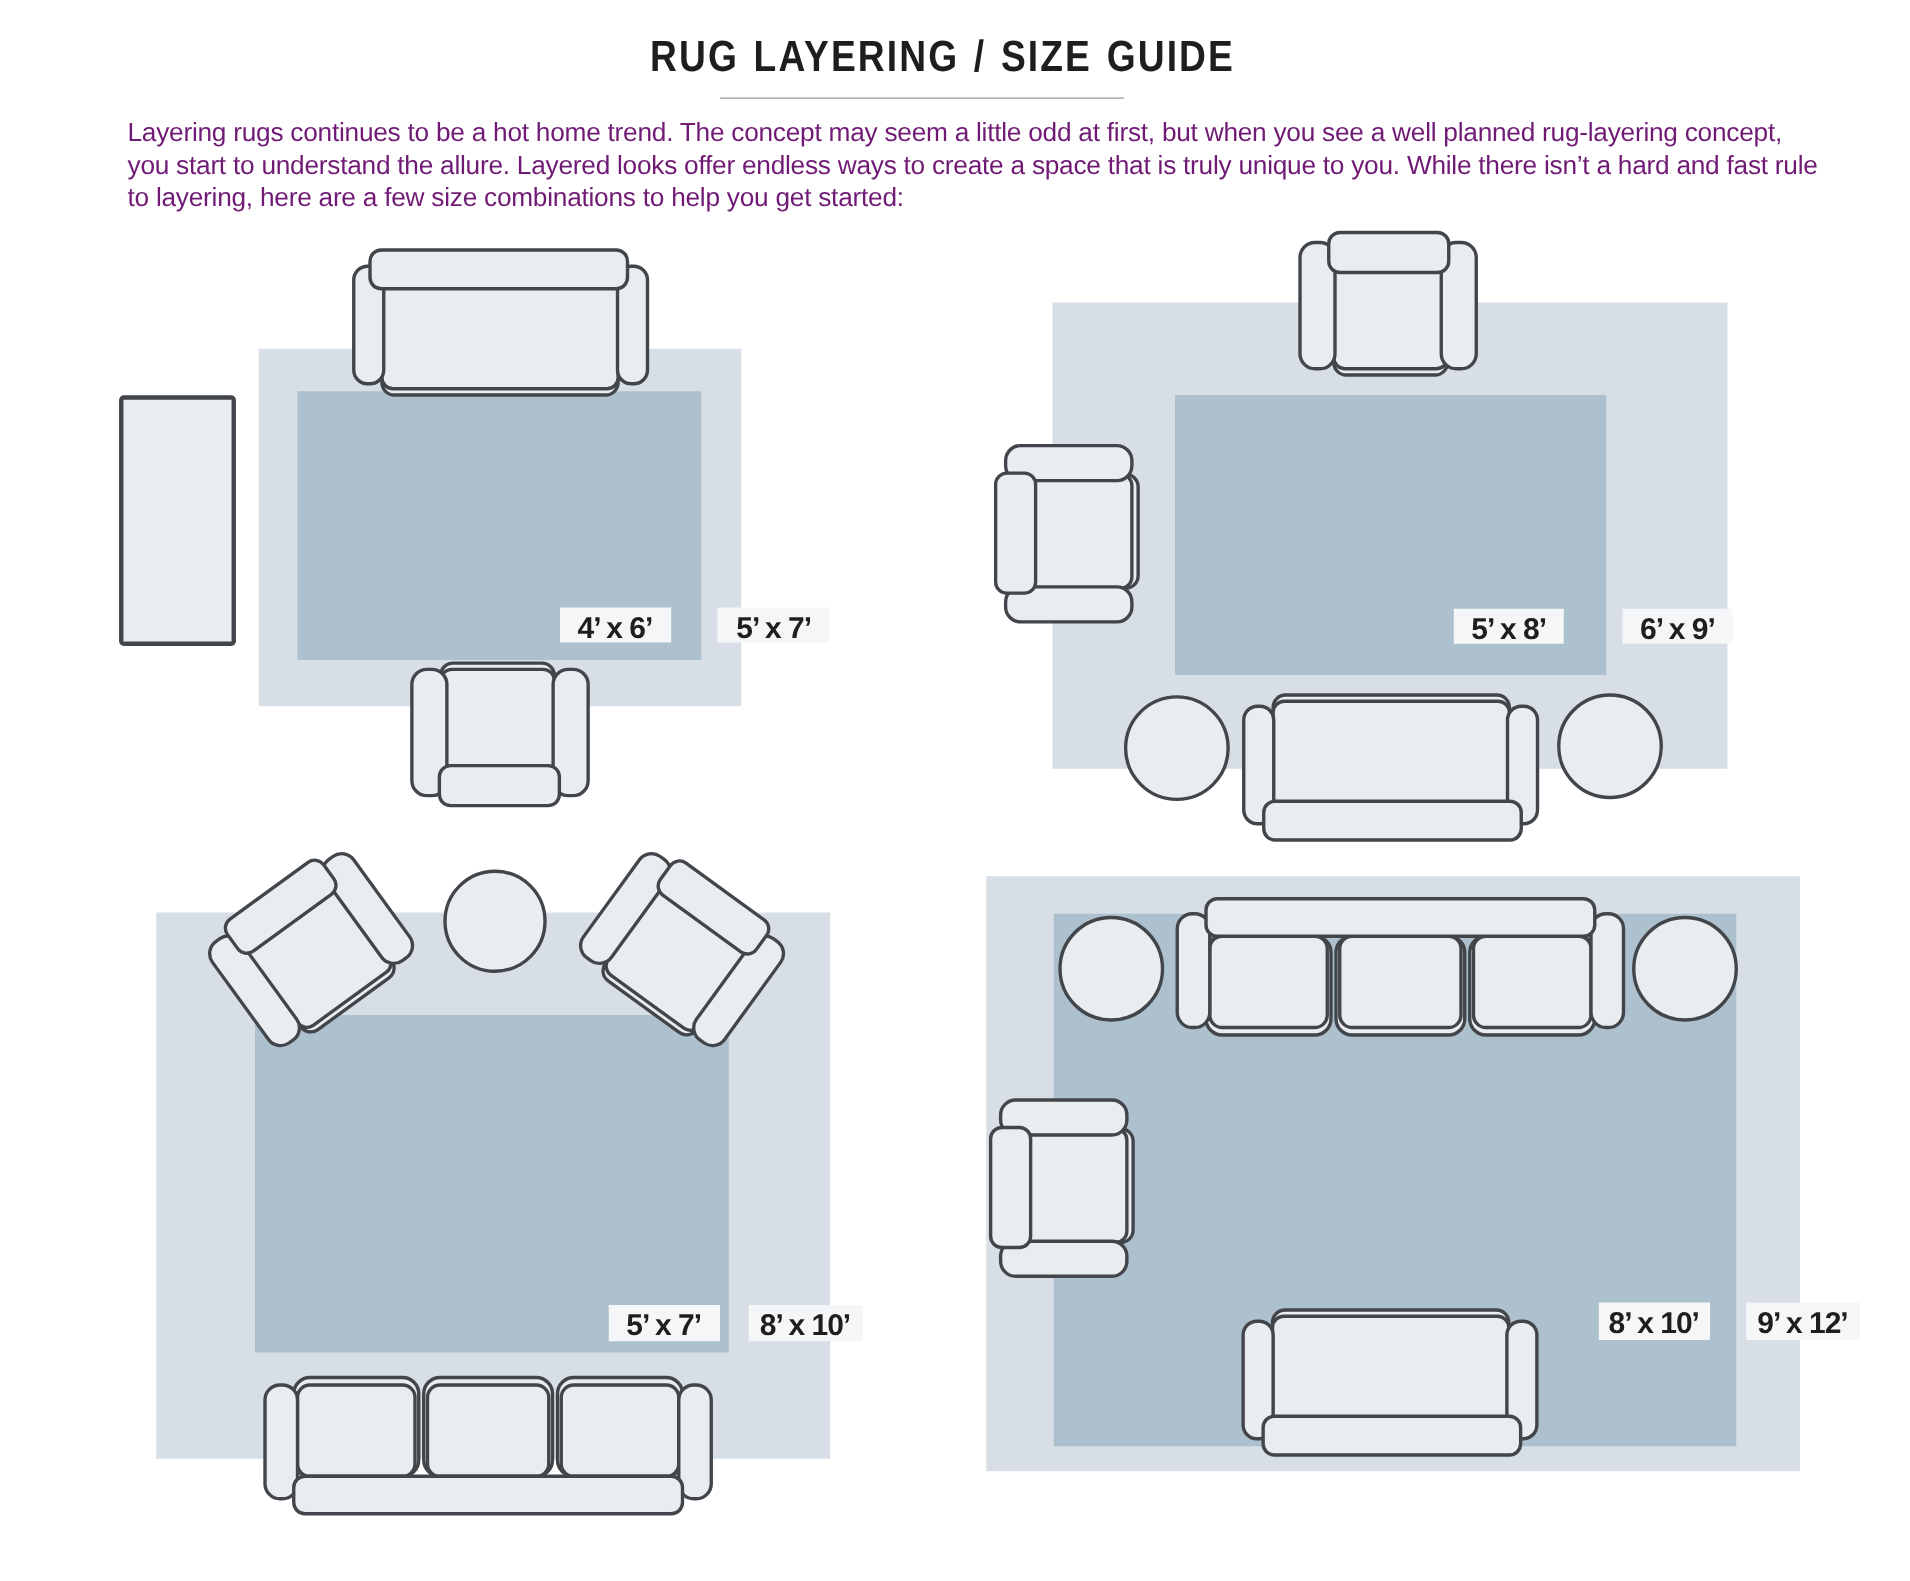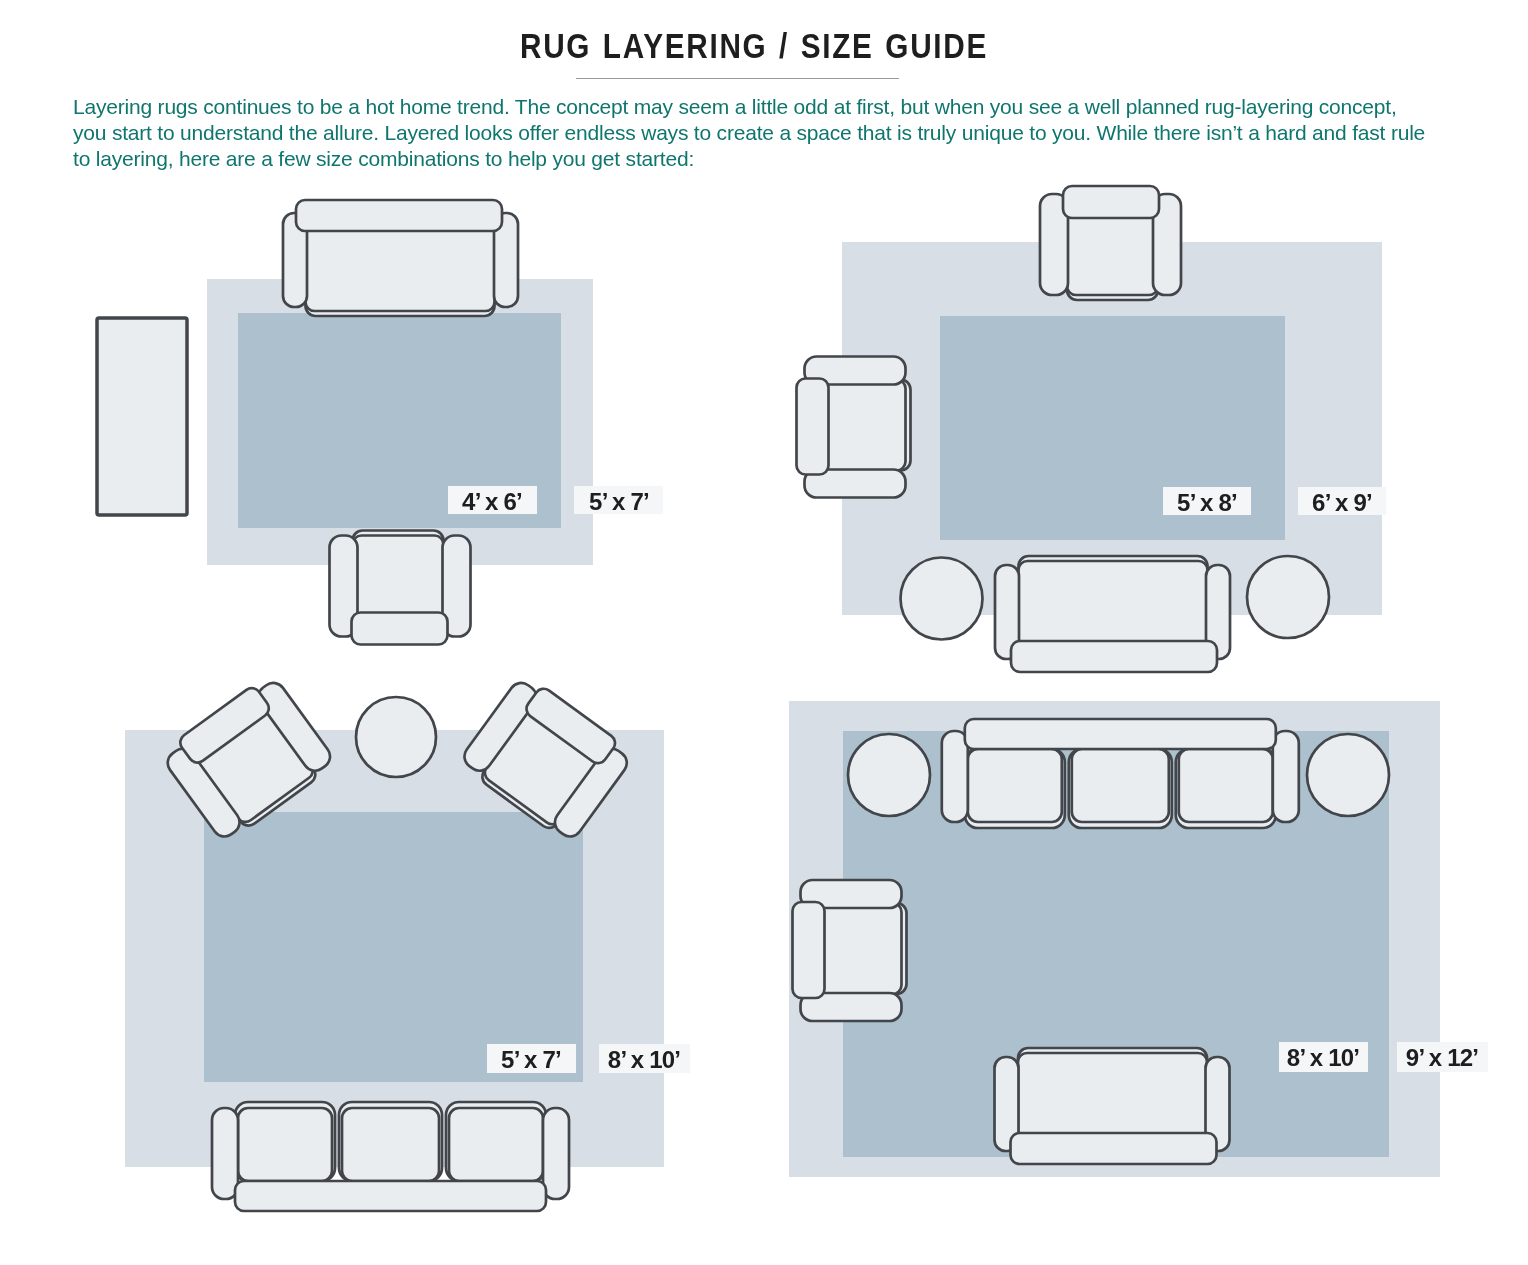--- a/index.html
+++ b/index.html
@@ -2,22 +2,22 @@
 <html><head>
 <meta charset="utf-8">
 <style>
   html,body{margin:0;padding:0;background:#ffffff;}
   #page{position:relative;width:1528px;height:1265px;background:#ffffff;overflow:hidden;
         font-family:"Liberation Sans", sans-serif;}
   #title{position:absolute;left:-10px;top:26px;width:1528px;text-align:center;
          font-size:35px;font-weight:bold;letter-spacing:2px;word-spacing:2px;color:#1e1e1e;
          transform:scaleX(0.85);transform-origin:center;}
   #rule{position:absolute;left:576px;top:78px;width:323px;height:1px;background:#9a9a9a;}
-  #para{position:absolute;left:73px;top:94px;width:1400px;
-        font-size:21px;line-height:26px;color:#0f766e;letter-spacing:-0.2px;}
+  #para{position:absolute;left:102px;top:94px;width:1400px;
+        font-size:21px;line-height:26px;color:#701a75;letter-spacing:-0.2px;}
   svg{position:absolute;left:0;top:0;}
 </style>
 </head>
 <body>
 <div id="page">
   <div id="title">RUG LAYERING / SIZE GUIDE</div>
   <div id="rule"></div>
   <div id="para">Layering rugs continues to be a hot home trend. The concept may seem a little odd at first, but when you see a well planned rug-layering concept,<br>you start to understand the allure. Layered looks offer endless ways to create a space that is truly unique to you. While there isn’t a hard and fast rule<br>to layering, here are a few size combinations to help you get started:</div>
 
   <svg width="1528" height="1265" viewBox="0 0 1528 1265">

